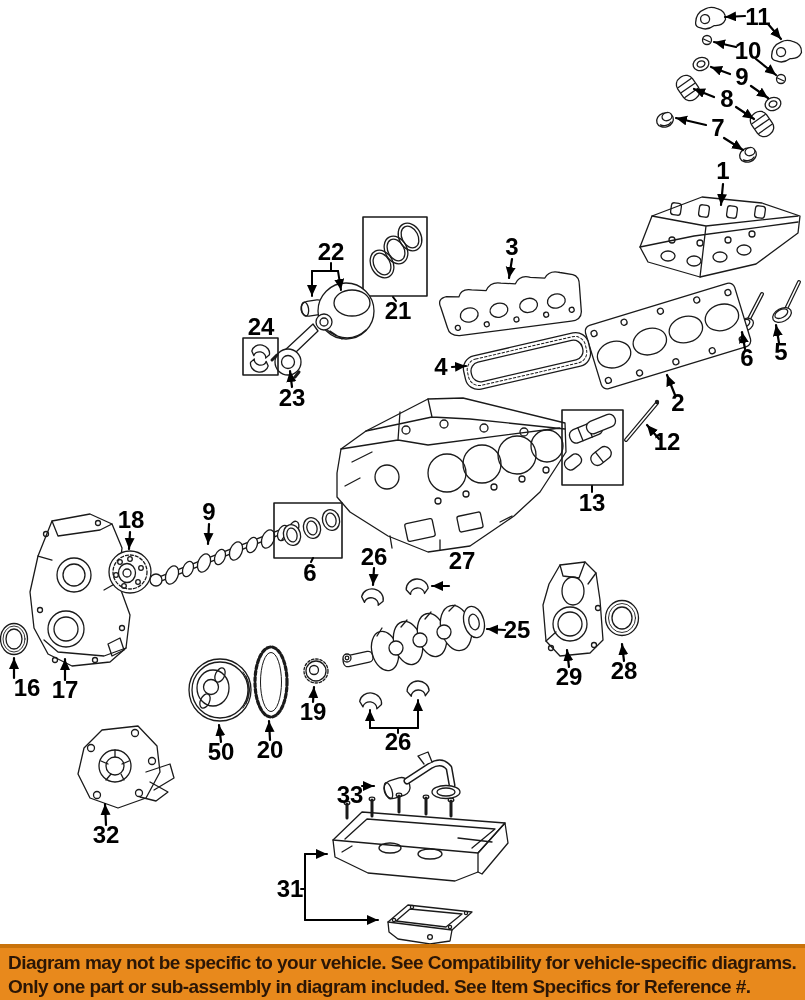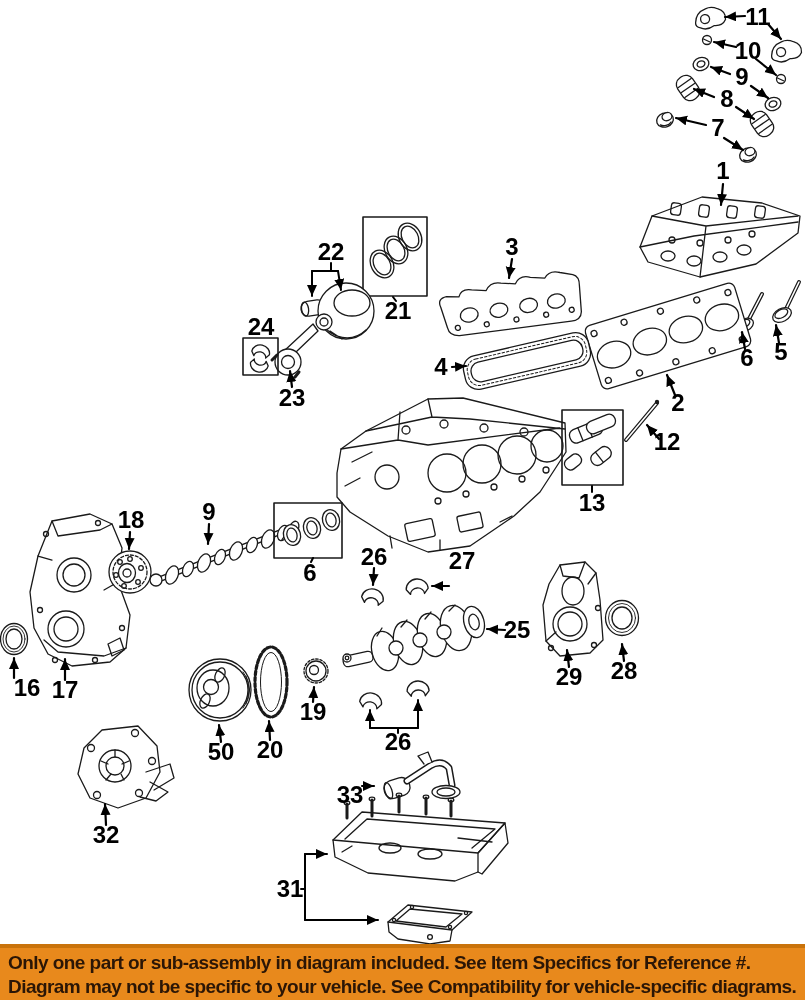--- a/index.html
+++ b/index.html
@@ -556,16 +556,16 @@
         <div class="plabel" style="left: 624px; top: 671px;">28</div>
         <div class="plabel" style="left: 569px; top: 677px;">29</div>
         <div class="plabel" style="left: 221px; top: 752px;">50</div>
         <div class="plabel" style="left: 290px; top: 889px;">31</div>
         <div class="plabel" style="left: 106px; top: 835px;">32</div>
         <div class="plabel" style="left: 350px; top: 795px;">33</div>
       </div>
   </div>
 
   <div class="footer">
+    <div class="fline">Diagram may not be specific to your vehicle. See Compatibility for vehicle-specific diagrams.</div>
     <div class="fline">Only one part or sub-assembly in diagram included. See Item Specifics for Reference #.</div>
-    <div class="fline">Diagram may not be specific to your vehicle. See Compatibility for vehicle-specific diagrams.</div>
   </div>
 </div>
 
 </body></html>

